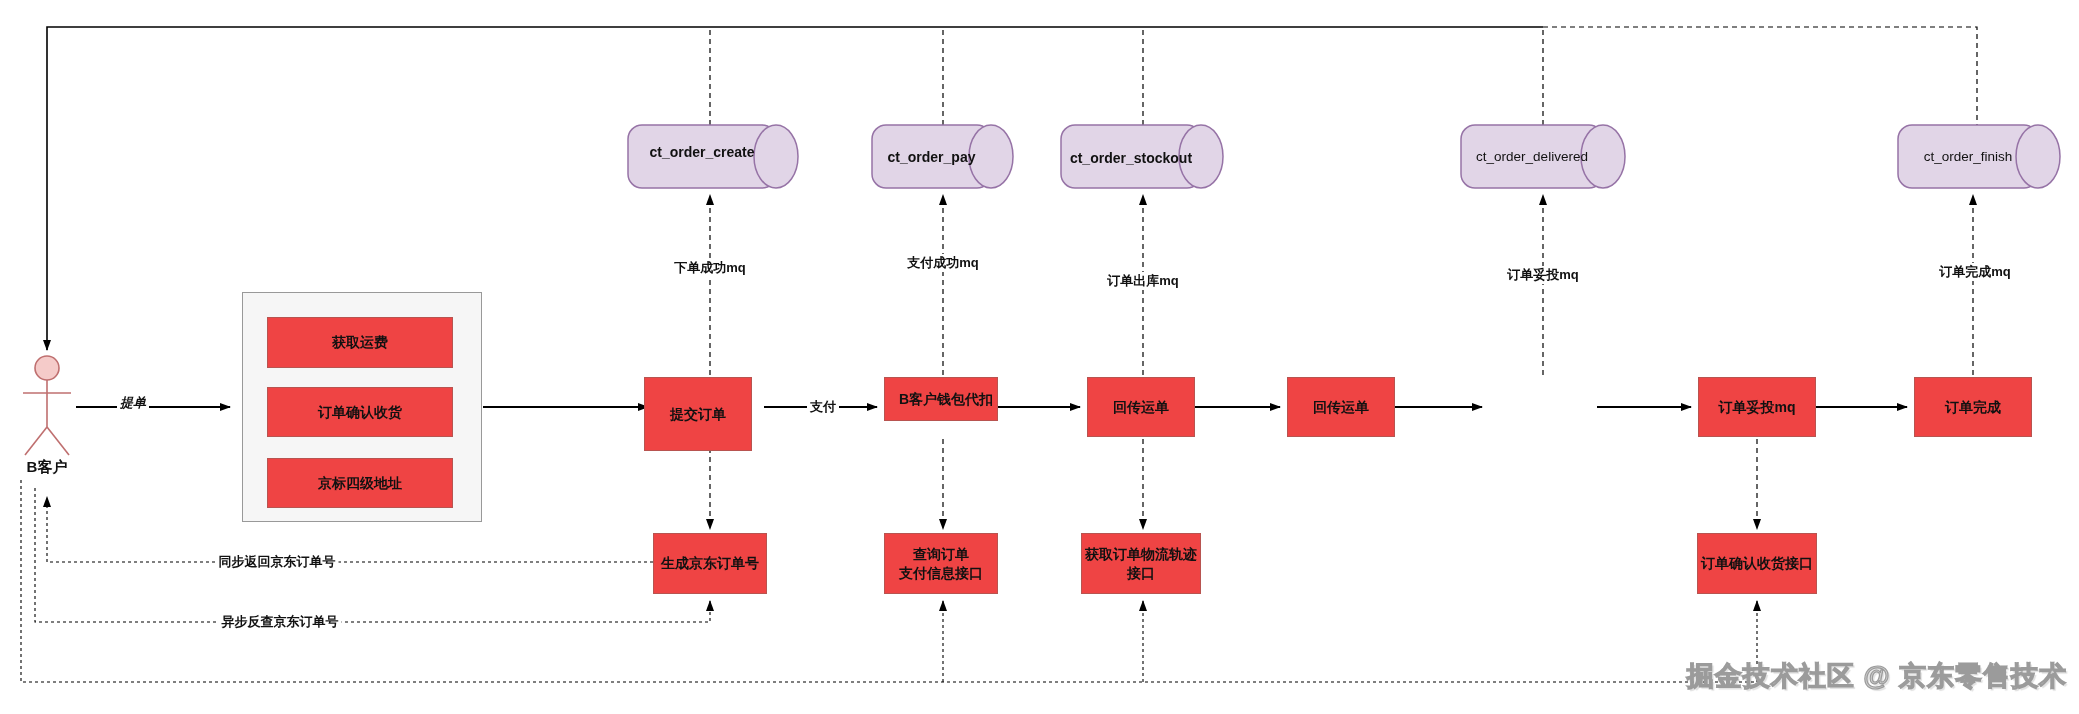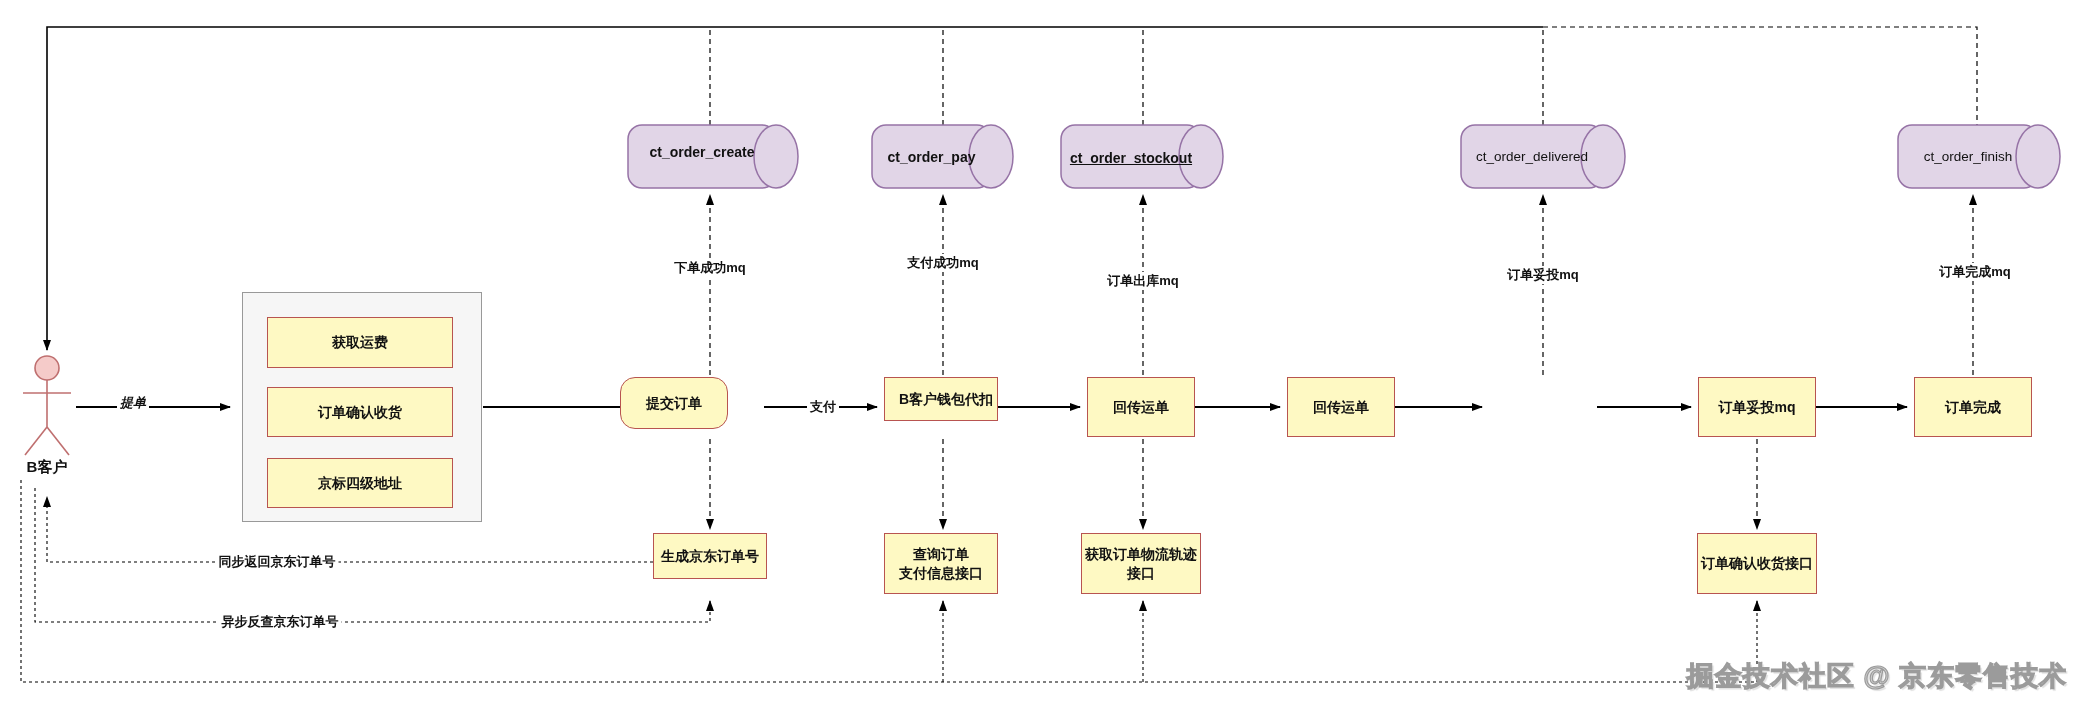--- a/index.html
+++ b/index.html
@@ -2,21 +2,21 @@
 <html><head>
 <meta charset="utf-8">
 <style>
   html,body{margin:0;padding:0;background:#fff;}
   #canvas{
     position:relative;width:2079px;height:714px;background:#ffffff;
     font-family:"Liberation Sans","DejaVu Sans",sans-serif;overflow:hidden;
   }
   #wires{position:absolute;left:0;top:0;width:2079px;height:714px;}
   .box{
-    position:absolute;background:#fef9c3;border:1px solid #b85450;
+    position:absolute;background:#ef4444;border:1px solid #b85450;
     display:flex;align-items:center;justify-content:center;text-align:center;
     font-size:14px;font-weight:bold;color:#111;line-height:1.35;white-space:pre-line;
     box-sizing:border-box;
   }
   .group{
     position:absolute;background:#f6f6f6;border:1px solid #999999;box-sizing:border-box;
   }
   .cyl-label{
     position:absolute;display:flex;align-items:center;justify-content:center;
     font-size:14px;color:#111;text-align:center;
@@ -123,45 +123,45 @@
       </g>
       <g>
         <rect x="1898" y="125" width="140" height="63" rx="14"></rect>
         <ellipse cx="2038" cy="156.5" rx="22" ry="31.5"></ellipse>
       </g>
     </g>
   </svg>
 
   <div class="cyl-label b" style="left:628px;top:125px;width:148px;height:53px;">ct_order_create</div>
   <div class="cyl-label b" style="left:872px;top:125px;width:119px;height:63px;">ct_order_pay</div>
-  <div class="cyl-label b" style="left:1061px;top:125px;width:140px;height:65px;text-decoration:underline;">ct_order_stockout</div>
+  <div class="cyl-label b" style="left:1061px;top:125px;width:140px;height:65px;">ct_order_stockout</div>
   <div class="cyl-label n" style="left:1461px;top:125px;width:142px;height:63px;">ct_order_delivered</div>
   <div class="cyl-label n" style="left:1898px;top:125px;width:140px;height:63px;">ct_order_finish</div>
 
   <div class="line-label" style="left:710px;top:268px;">下单成功mq</div>
   <div class="line-label" style="left:943px;top:263px;">支付成功mq</div>
   <div class="line-label" style="left:1143px;top:281px;">订单出库mq</div>
   <div class="line-label" style="left:1543px;top:275px;">订单妥投mq</div>
   <div class="line-label" style="left:1975px;top:272px;">订单完成mq</div>
 
   <div class="actor-label" style="left:47px;top:458px;">B客户</div>
 
   <div class="group" style="left:242px;top:292px;width:240px;height:230px;"></div>
   <div class="box" style="left:267px;top:317px;width:186px;height:51px;">获取运费</div>
   <div class="box" style="left:267px;top:387px;width:186px;height:50px;">订单确认收货</div>
   <div class="box" style="left:267px;top:458px;width:186px;height:50px;text-align:right;">京标四级地址</div>
 
-  <div class="box" style="left:620px;top:377px;width:108px;height:52px;border-radius:15px;">提交订单</div>
+  <div class="box" style="left:644px;top:377px;width:108px;height:74px;">提交订单</div>
   <div class="box" style="left:884px;top:377px;width:114px;height:44px;padding-left:10px;">B客户钱包代扣</div>
   <div class="box" style="left:1087px;top:377px;width:108px;height:60px;">回传运单</div>
   <div class="box" style="left:1287px;top:377px;width:108px;height:60px;">回传运单</div>
   <div class="box" style="left:1698px;top:377px;width:118px;height:60px;">订单妥投mq</div>
   <div class="box" style="left:1914px;top:377px;width:118px;height:60px;">订单完成</div>
 
-  <div class="box" style="left:653px;top:533px;width:114px;height:46px;">生成京东订单号</div>
+  <div class="box" style="left:653px;top:533px;width:114px;height:61px;">生成京东订单号</div>
   <div class="box" style="left:884px;top:533px;width:114px;height:61px;">查询订单
 支付信息接口</div>
   <div class="box" style="left:1081px;top:533px;width:120px;height:61px;">获取订单物流轨迹
 接口</div>
   <div class="box" style="left:1697px;top:533px;width:120px;height:61px;">订单确认收货接口</div>
 
   <div class="line-label" style="left:133px;top:403px;font-style:italic;">提单</div>
   <div class="line-label" style="left:823px;top:407px;">支付</div>
   <div class="line-label" style="left:277px;top:562px;">同步返回京东订单号</div>
   <div class="line-label" style="left:280px;top:622px;">异步反查京东订单号</div>

